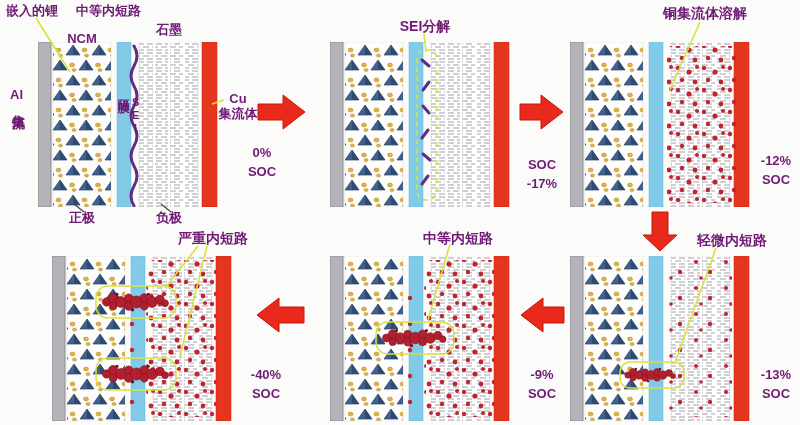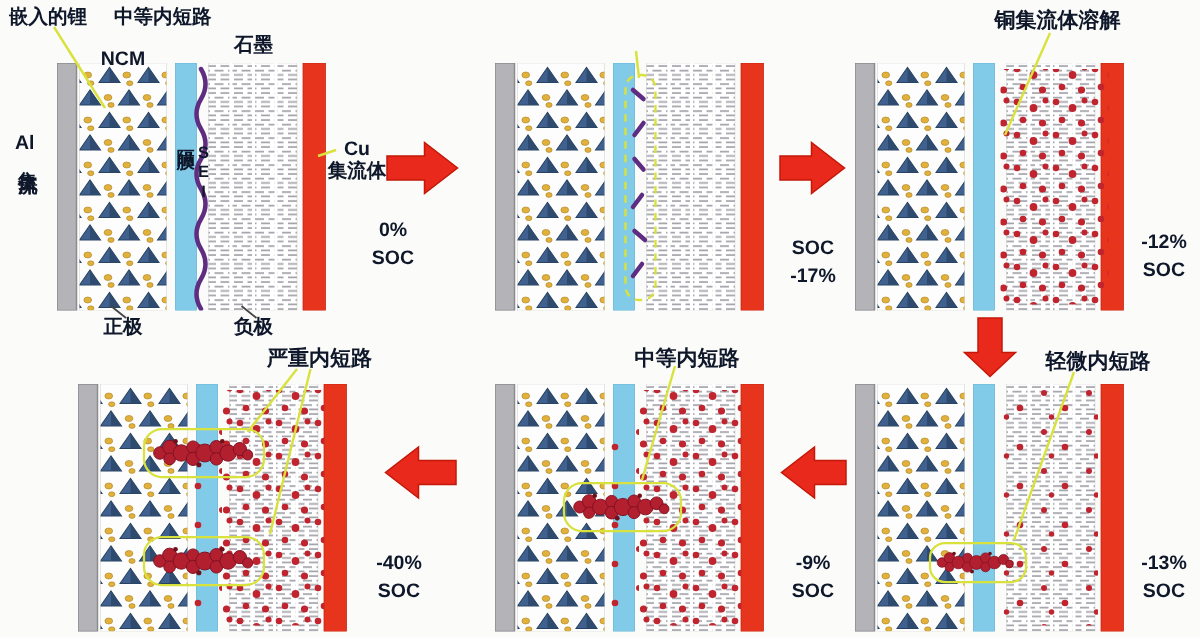--- a/index.html
+++ b/index.html
@@ -1,17 +1,17 @@
 <!DOCTYPE html>
 <html><head>
 <meta charset="utf-8">
 <style>
   html,body{margin:0;padding:0;background:#ffffff;}
   .canvas{position:relative;width:800px;height:425px;background:#fbfbf9;overflow:hidden;
-          font-family:"Liberation Sans",sans-serif;color:#0f172a;}
+          font-family:"Liberation Sans",sans-serif;color:#701a75;}
   .panel{position:absolute;z-index:2;}
   .overlay{position:absolute;left:0;top:0;z-index:6;pointer-events:none;}
   .lbl{position:absolute;z-index:8;font-size:13px;font-weight:700;line-height:1.15;white-space:nowrap;}
   .ctr{text-align:center;}
   .vtext{writing-mode:vertical-rl;text-orientation:upright;letter-spacing:1px;}
   .ptitle{font-size:14px;}
   .soc{font-size:13px;line-height:1.45;text-align:center;}
   .defs-holder{position:absolute;width:0;height:0;overflow:hidden;}
 </style>
 </head>
@@ -190,20 +190,21 @@
     <div>Cu</div>
     <div>集流体</div>
   </div>
   <div class="lbl soc" style="left:236px;top:144px;width:52px">
     <div>0%</div>
     <div>SOC</div>
   </div>
   <div class="lbl ctr" style="left:52px;top:211px;width:60px">正极</div>
   <div class="lbl ctr" style="left:139px;top:211px;width:60px">负极</div>
 
+  <div class="lbl ptitle ctr" style="left:365px;top:18px;width:120px">SEI分解</div>
   <div class="lbl soc" style="left:516px;top:156px;width:52px">
     <div>SOC</div>
     <div>-17%</div>
   </div>
 
   <div class="lbl ptitle ctr" style="left:640px;top:5px;width:130px">铜集流体溶解</div>
   <div class="lbl soc" style="left:750px;top:152px;width:52px">
     <div>-12%</div>
     <div>SOC</div>
   </div>

